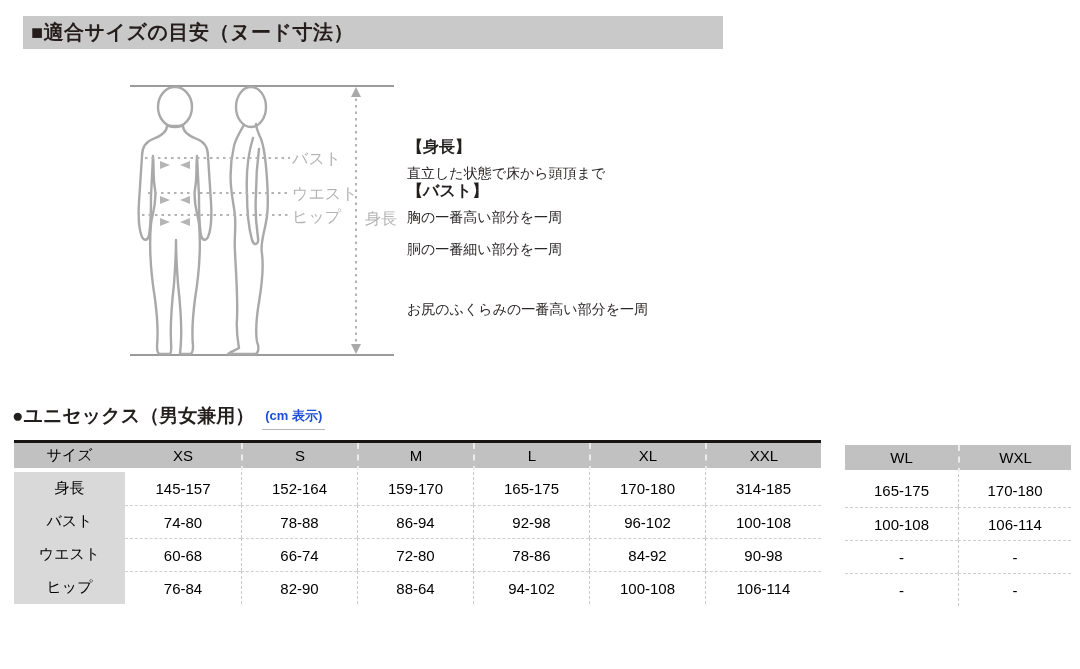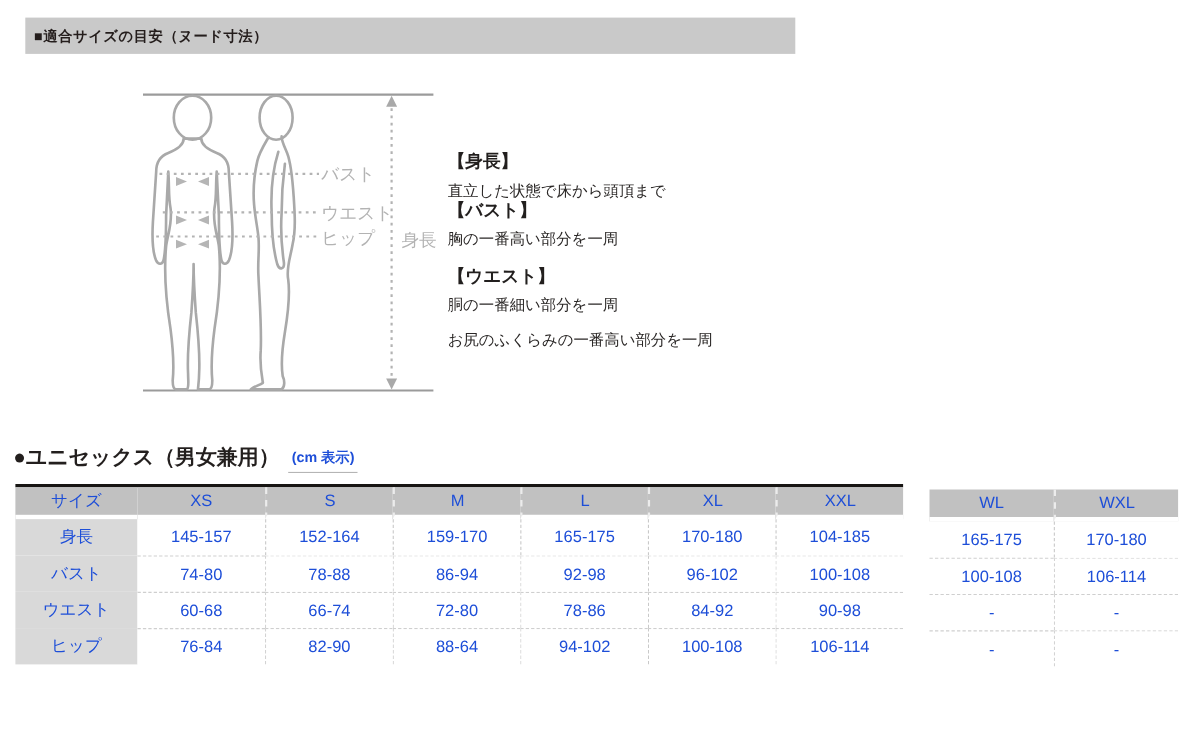--- a/index.html
+++ b/index.html
@@ -6,21 +6,21 @@
   html,body { margin:0; padding:0; background:#fff; }
   .page {
     position: relative; width: 1080px; height: 669px; background: #ffffff;
     font-family: "Liberation Sans", "DejaVu Sans", sans-serif; color: #1d1d1d;
     overflow: hidden;
   }
   
   .top-bar {
     position: absolute; left: 23px; top: 16px; width: 700px; height: 33px;
     background: #c9c9c9; display: flex; align-items: center; padding-left: 8px;
-    font-size: 13px; font-weight: bold; color: #241d1c; letter-spacing: .5px;
+    font-size: 20px; font-weight: bold; color: #241d1c; letter-spacing: .5px;
   }
   
   svg.diagram { position: absolute; left: 118px; top: 74px; }
   .fig { stroke: #a9a9a9; stroke-width: 2.4; fill: none; stroke-linecap: round; stroke-linejoin: round; }
   .frame-line { stroke: #9b9b9b; stroke-width: 2; }
   .dot-line { stroke: #b3b3b3; stroke-width: 2; stroke-dasharray: 2.5 4; fill: none; }
   .arrow { fill: #a9a9a9; }
   .arrow-sm { fill: #b5b5b5; }
   .dg-label { fill: #b3b3b3; font-size: 16px; }
   
@@ -31,21 +31,21 @@
   .db1 { top: 121px; margin-top: 16px; } .db2 { top: 181px; } .db3 { top: 241px; } .db4 { top: 301px; }
   
   .tbl-title { position: absolute; left: 12px; top: 403px; font-size: 19px; font-weight: bold; color: #231f1e; }
   .unit-note {
     font-size: 13px; font-weight: bold; margin-left: 8px; vertical-align: 2px;
     border-bottom: 1px solid #b5b5b5; padding: 0 3px 6px 3px; color: #1d4ed8;
   }
   table { border-collapse: separate; border-spacing: 0; table-layout: fixed; }
   .t-main { position: absolute; left: 14px; top: 440px; width: 807px; border-top: 3px solid #171513; }
   .t-extra { position: absolute; left: 845px; top: 445px; width: 226px; }
-  th, td { padding: 0; text-align: center; font-weight: normal; font-size: 15px; color: #1d4ed8; }
+  th, td { padding: 0; text-align: center; font-weight: normal; font-size: 15px; color: #000000; }
   thead th { height: 29px; background: #c1c1c1; border-bottom: 4px solid #ffffff; }
   thead th.sep { border-left: 2px dashed #ececec; }
   tbody th { background: #d9d9d9; height: 33px; }
   tbody td { background: #ffffff; height: 33px; }
   tbody td.sep { border-left: 1px dashed #c9c9c9; }
   tbody tr.rsep td { border-top: 1px dashed #cfcfcf; }
 </style>
 </head>
 <body>
 
@@ -128,21 +128,20 @@
   <div class="defs">
     <div class="def-block db1">
       <p class="def-term">【身長】</p>
       <p class="def-text">直立した状態で床から頭頂まで</p>
     </div>
     <div class="def-block db2">
       <p class="def-term">【バスト】</p>
       <p class="def-text">胸の一番高い部分を一周</p>
     </div>
     <div class="def-block db3">
-      <p class="def-term">【ウエスト】</p>
       <p class="def-text">胴の一番細い部分を一周</p>
     </div>
     <div class="def-block db4">
       <p class="def-text">お尻のふくらみの一番高い部分を一周</p>
     </div>
   </div>
 
   <div class="tbl-title">
     <span>●ユニセックス（男女兼用）</span><span class="unit-note">(cm 表示)</span>
   </div>
@@ -169,21 +168,21 @@
       </tr>
     </thead>
     <tbody>
       <tr>
         <th>身長</th>
         <td>145-157</td>
         <td class="sep">152-164</td>
         <td class="sep">159-170</td>
         <td class="sep">165-175</td>
         <td class="sep">170-180</td>
-        <td class="sep">104-185</td>
+        <td class="sep">314-185</td>
       </tr>
       <tr class="rsep">
         <th>バスト</th>
         <td>74-80</td>
         <td class="sep">78-88</td>
         <td class="sep">86-94</td>
         <td class="sep">92-98</td>
         <td class="sep">96-102</td>
         <td class="sep">100-108</td>
       </tr>

